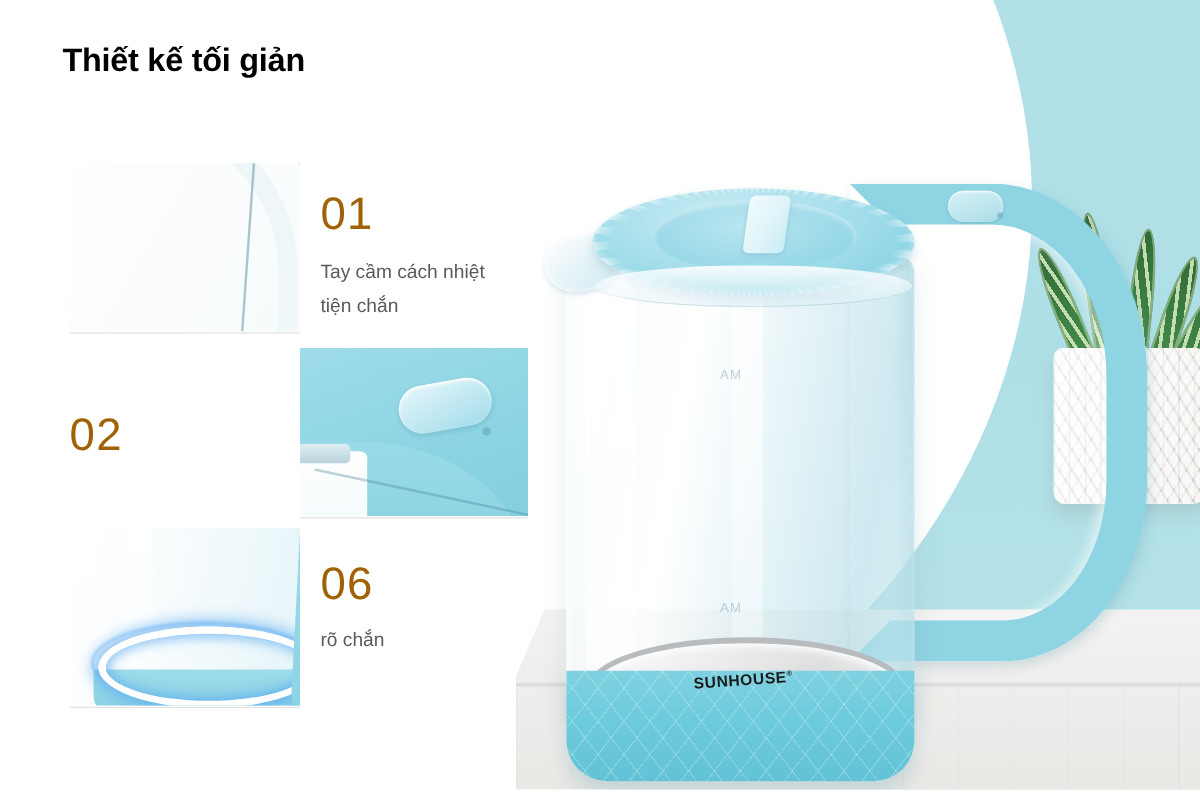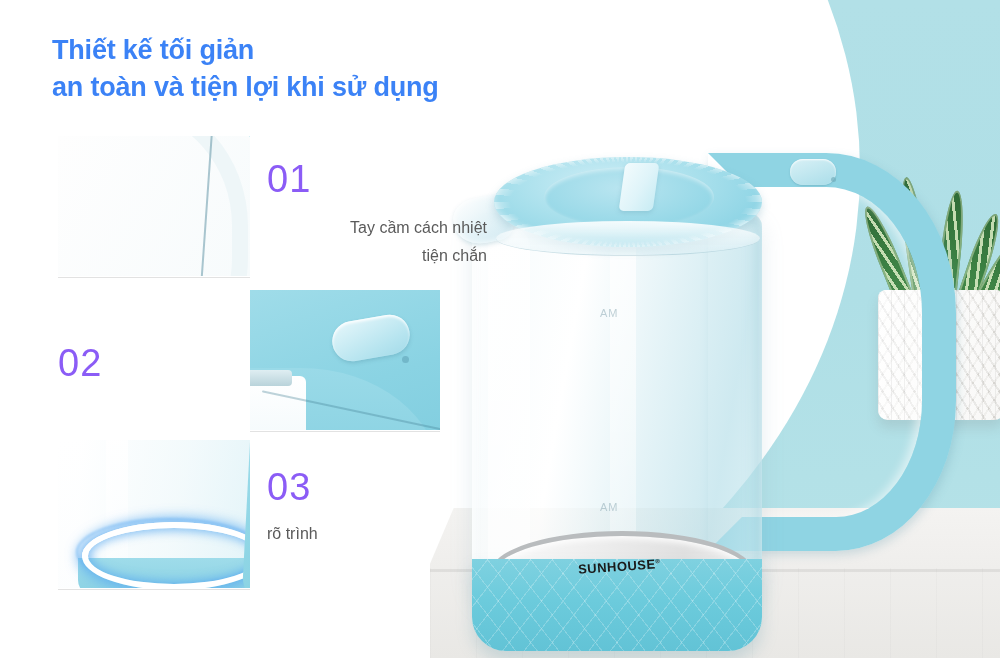--- a/index.html
+++ b/index.html
@@ -107,27 +107,27 @@
        repeating-linear-gradient(52deg,rgba(255,255,255,.22) 0 1px,rgba(255,255,255,0) 1px 17px),
        repeating-linear-gradient(-52deg,rgba(255,255,255,.22) 0 1px,rgba(255,255,255,0) 1px 17px);}
   .k-plate{position:absolute;left:30px;top:396px;width:254px;height:74px;border-radius:50%;
      background:linear-gradient(100deg,#fbfbfb 0%,#ededed 40%,#e0e0e0 72%,#f2f2f2 100%);
      border:5px solid #b9bcbe;box-shadow:inset 0 3px 6px rgba(255,255,255,.9);}
   .k-logo{position:absolute;left:118px;top:424px;font-size:13px;font-weight:bold;letter-spacing:.5px;
      color:#1a1a1a;transform:rotate(-4deg);}
   .k-logo sup{font-size:6px;vertical-align:super;}
 
   
-  .headline{position:absolute;left:52px;top:32px;font-size:27px;font-weight:bold;color:#3b82f6;
+  .headline{position:absolute;left:52px;top:32px;font-size:27px;font-weight:bold;color:#000000;
      line-height:1.38;letter-spacing:-.2px;}
 
   .thumb{position:absolute;overflow:hidden;background:#fff;}
   .thumb-line{position:absolute;height:1px;background:#e2e2e2;}
 
-  .num{position:absolute;font-size:38px;color:#8b5cf6;font-weight:300;letter-spacing:1px;line-height:1;}
+  .num{position:absolute;font-size:38px;color:#a16207;font-weight:300;letter-spacing:1px;line-height:1;}
   .cap{position:absolute;font-size:16px;color:#5a5a5a;line-height:1.72;}
 
   
   .t1-bg{position:absolute;inset:0;background:linear-gradient(120deg,#fefefe,#f7fbfc);}
   .t1-outer{position:absolute;left:8px;top:-40px;width:150px;height:260px;
      border:16px solid #eef6f8;border-left-color:transparent;border-bottom-color:transparent;
      border-radius:0 120px 120px 0/0 130px 130px 0;}
   .t1-handle{position:absolute;left:34px;top:-46px;width:176px;height:268px;
      border:40px solid #86d2e2;border-left-color:transparent;
      border-radius:0 130px 120px 0/0 140px 140px 0;
@@ -221,33 +221,32 @@
       <div class="k-lid-rim"></div>
 
       <div class="k-plate"></div>
       <div class="k-baseband"></div>
       <div class="k-logo"><span>SUNHOUSE</span><sup>®</sup></div>
     </div>
   </div>
 
   <div class="headline">
     <div>Thiết kế tối giản</div>
-    <div>an toàn và tiện lợi khi sử dụng</div>
   </div>
 
   <div class="thumb" style="left:58px;top:136px;width:192px;height:140px;">
     <div class="t1-bg"></div>
     <div class="t1-outer"></div>
     <div class="t1-handle"></div>
     <div class="t1-seam"></div>
   </div>
   <div class="thumb-line" style="left:58px;top:277px;width:192px;"></div>
 
   <div class="num" style="left:267px;top:160px;">01</div>
-  <div class="cap" style="left:267px;top:214px;width:220px;text-align:right;">
+  <div class="cap" style="left:267px;top:214px;width:220px;">
     <div>Tay cầm cách nhiệt</div>
     <div>tiện chắn</div>
   </div>
 
   <div class="num" style="left:58px;top:302px;margin-top:42px;">02</div>
 
   <div class="thumb" style="left:250px;top:290px;width:190px;height:140px;">
     <div class="t2-bg"></div>
     <div class="t2-arm"></div>
     <div class="t2-arm2"></div>
@@ -263,18 +262,18 @@
     <div class="t3-bg"></div>
     <div class="t3-glass"></div>
     <div class="t3-hl"></div>
     <div class="t3-band"></div>
     <div class="t3-ring2"></div>
     <div class="t3-ring"></div>
     <div class="t3-handle"></div>
   </div>
   <div class="thumb-line" style="left:58px;top:589px;width:192px;"></div>
 
-  <div class="num" style="left:267px;top:468px;">03</div>
+  <div class="num" style="left:267px;top:468px;">06</div>
   <div class="cap" style="left:267px;top:520px;width:230px;">
-    <div>rõ trình</div>
+    <div>rõ chắn</div>
   </div>
 
 </div>
 
 </body></html>

